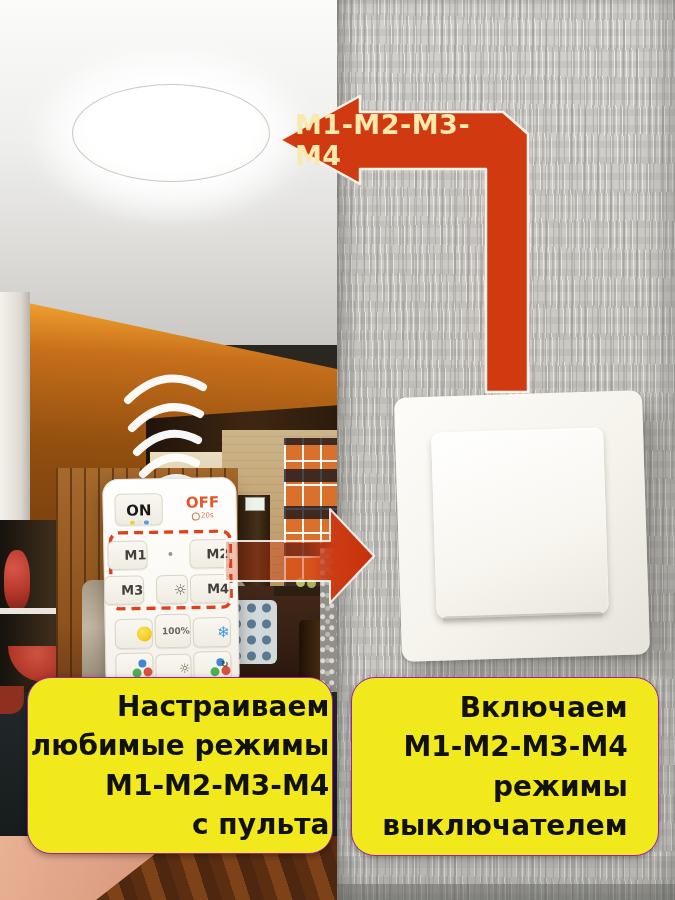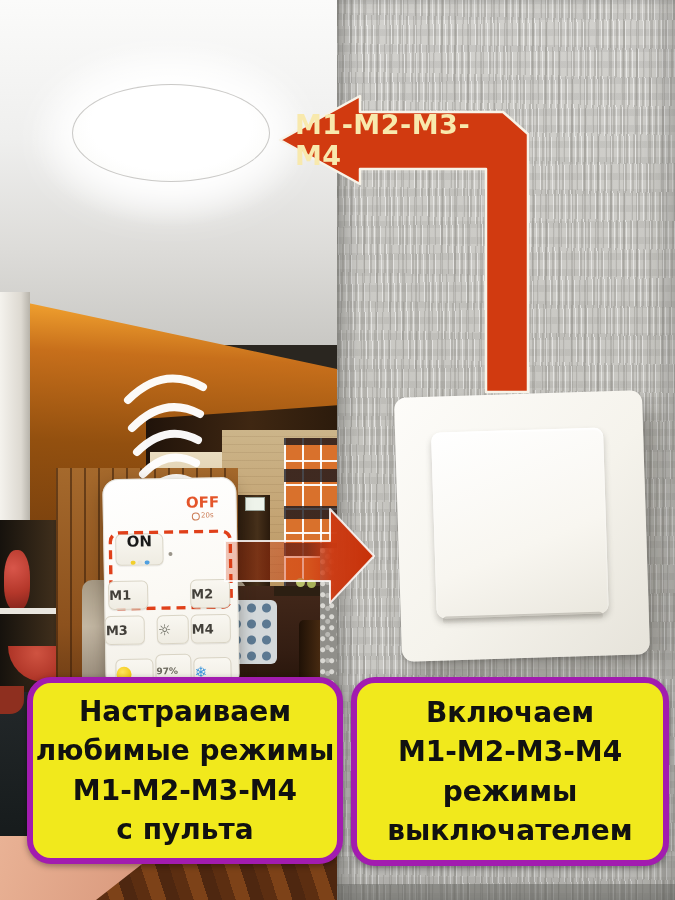--- a/index.html
+++ b/index.html
@@ -110,22 +110,22 @@
   
   #wifi{left:100px;top:360px;width:120px;height:150px;z-index:4;}
 
   
   #remote{left:104px;top:478px;width:134px;height:212px;z-index:5;border-radius:16px;
       transform:rotate(-1deg);
       background:linear-gradient(170deg,#ffffff 0%,#fbf9f4 55%,#efece3 100%);
       box-shadow:0 6px 16px rgba(40,30,15,.38),inset 0 0 0 1px rgba(210,206,195,.6);}
   .rbtn{position:absolute;border-radius:6px;background:linear-gradient(180deg,#f9f7f1,#efece2);
         border:1px solid #d9d4c5;box-shadow:0 1px 1px rgba(0,0,0,.08);
-        display:flex;align-items:center;justify-content:space-between;
-        font-weight:700;color:#43403a;margin-top:40px;}
+        display:flex;align-items:center;justify-content:flex-end;
+        font-weight:700;color:#43403a;}
   .on-btn{left:12px;top:15px;width:46px;height:30px;font-size:15px;color:#191919;flex-direction:column;line-height:1;}
   .on-dots{display:flex;gap:2px;margin-top:2px;}
   .on-dots i{width:5px;height:4px;border-radius:2px;display:block;}
   .off-area{left:76px;top:14px;width:48px;height:32px;display:flex;flex-direction:column;
             align-items:center;justify-content:center;line-height:1;}
   .off-label{color:#e4552a;font-weight:700;font-size:15px;}
   .off-sub{color:#cb7a53;font-size:7px;margin-top:2px;display:flex;align-items:center;gap:1px;}
   .off-sub i{width:6px;height:6px;border:1px solid #cb7a53;border-radius:50%;display:inline-block;}
   .m-btn{font-size:13px;width:38px;height:27px;}
   .dashed-box{left:5px;top:52px;width:124px;height:80px;}
@@ -142,22 +142,22 @@
   .cycle-mark{position:absolute;right:2px;top:1px;font-size:9px;color:#4a463c;font-weight:700;}
 
   
   #logo{left:14px;top:12px;z-index:8;font-weight:800;font-size:35px;letter-spacing:1px;line-height:1;}
   #logo .citi{color:#161616;}
   #logo .lux{color:#ffffff;
      text-shadow:-2px -2px 0 #161616,2px -2px 0 #161616,-2px 2px 0 #161616,2px 2px 0 #161616,
                  0 -2px 0 #161616,0 2px 0 #161616,-2px 0 0 #161616,2px 0 0 #161616;}
 
   
-  .caption{z-index:10;background:#f1e91c;border:6px solid #a21caf;border-radius:24px;
-           color:#111;font-weight:700;font-size:28px;line-height:1.4;text-align:center;
+  .caption{z-index:10;background:#f1e91c;border:1px solid #a21caf;border-radius:24px;
+           color:#111;font-weight:700;font-size:28px;line-height:1.4;text-align:right;
            display:flex;align-items:center;justify-content:center;white-space:pre-line;
            box-shadow:0 2px 6px rgba(0,0,0,.35);}
   #caption-left{left:27px;top:677px;width:304px;height:175px;}
   #caption-right{left:351px;top:677px;width:306px;height:177px;}
 </style>
 </head>
 <body>
 
 <div id="canvas">
 
@@ -245,21 +245,21 @@
       <span>☼</span>
     </div>
     <div class="rbtn m-btn" style="left:86px;top:97px;">
         <span>M4</span>
       </div>
 
     <div class="rbtn" style="left:10px;top:140px;width:36px;height:28px;">
       <span class="warm-dot"></span>
     </div>
     <div class="rbtn" style="left:50px;top:136px;width:34px;height:32px;font-size:9px;color:#6b685c;">
-      <span>97%</span>
+      <span>100%</span>
     </div>
     <div class="rbtn" style="left:88px;top:140px;width:36px;height:28px;">
       <span class="cool-glyph">❄</span>
     </div>
 
     <div class="rbtn" style="left:10px;top:174px;width:36px;height:30px;">
       <span class="rgb-cluster">
           <i class="rgb-g"></i>
           <i class="rgb-r"></i>
           <i class="rgb-b"></i>

